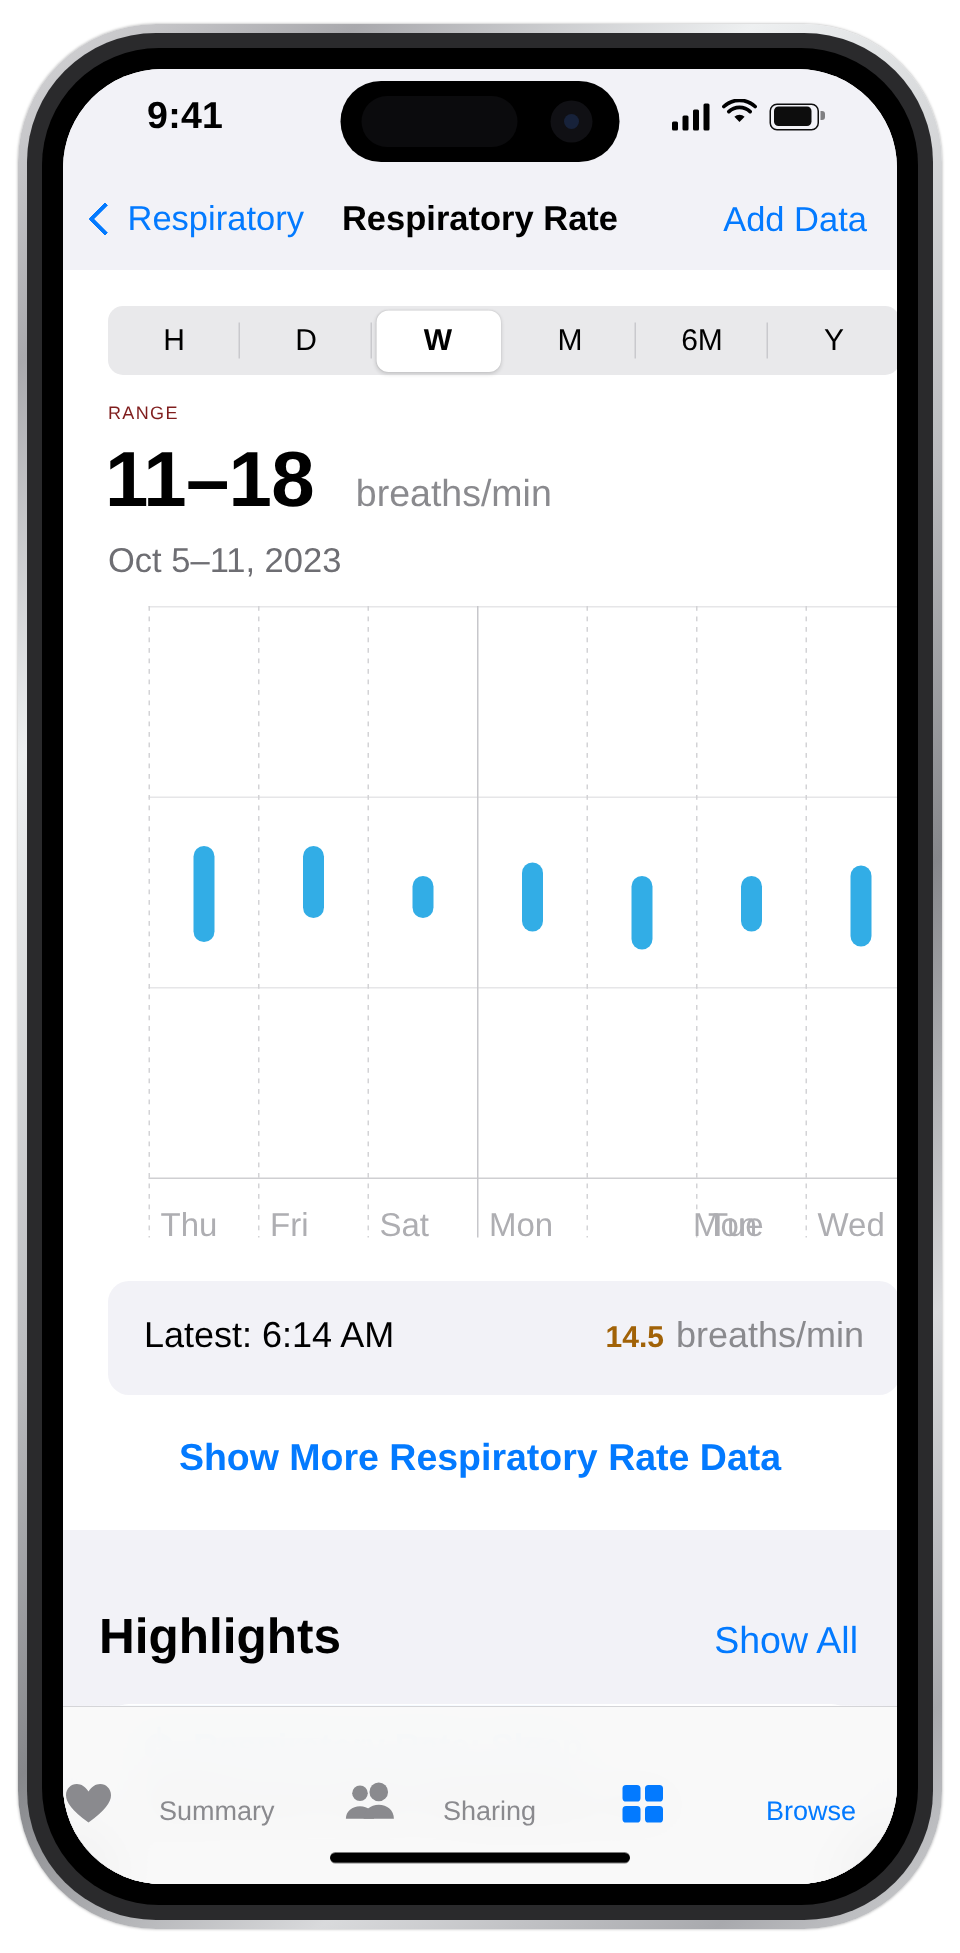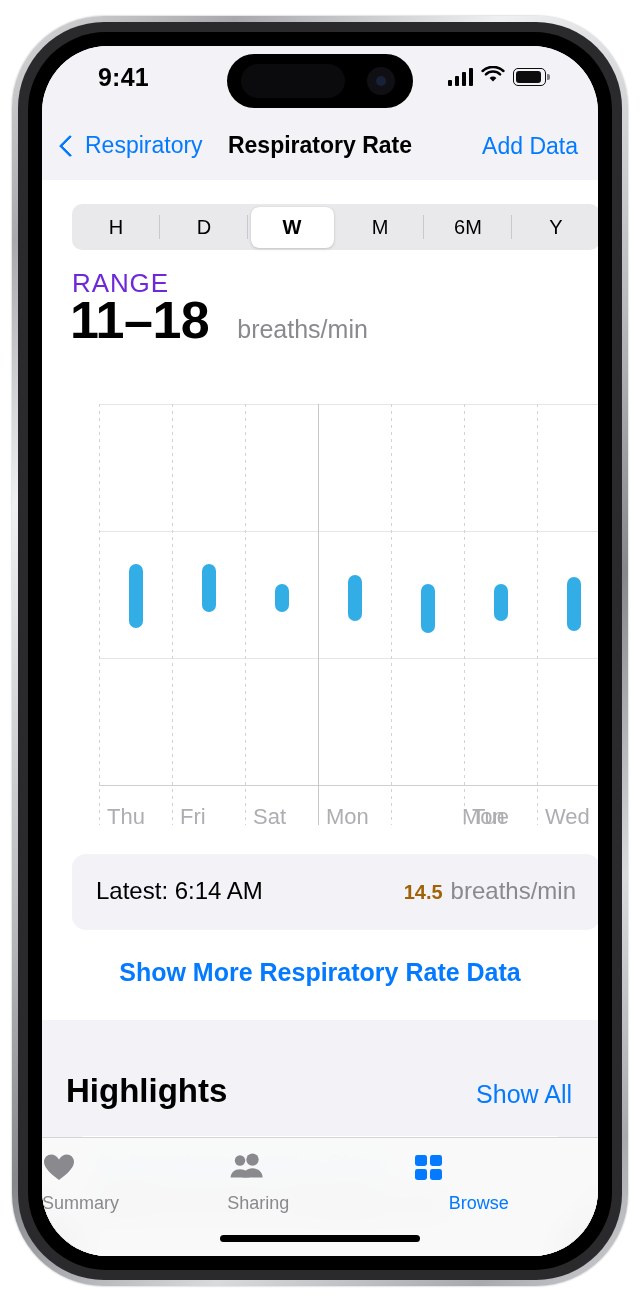--- a/index.html
+++ b/index.html
@@ -50,21 +50,21 @@
   .content{position:absolute;left:0;top:134px;width:100%;bottom:0;background:#fff;}
 
   
   .seg{position:absolute;left:30px;top:24px;width:528px;height:46px;background:#e9e9eb;border-radius:10px;display:flex;align-items:center;}
   .seg-item{flex:1;position:relative;text-align:center;font-size:20px;color:#000;cursor:pointer;line-height:46px;z-index:2;}
   .seg-item .divr{position:absolute;right:0;top:11px;width:1px;height:24px;background:#c9c9cd;}
   .seg-item.active{font-weight:bold;}
   .seg-pill{position:absolute;top:2.5px;height:41px;background:#fff;border-radius:8px;box-shadow:0 1px 3px rgba(0,0,0,.16),0 0 1px rgba(0,0,0,.1);z-index:1;}
 
   
-  .range-label{position:absolute;left:30px;top:88px;font-size:26px;letter-spacing:.9px;color:#6d28d9;}
+  .range-label{position:absolute;left:30px;top:88px;font-size:12px;letter-spacing:.9px;color:#7f1d1d;}
   .range-row{position:absolute;left:28px;top:110px;display:flex;align-items:baseline;gap:28px;}
   .range-value{font-size:52px;font-weight:bold;color:#000;letter-spacing:-.5px;}
   .range-unit{font-size:25px;color:#8a8a8e;}
   .range-date{position:absolute;left:30px;top:180px;font-size:23px;color:#6e6e73;}
 
   
   .chart{position:absolute;left:57px;top:224px;width:508px;height:515px;}
   .grid-h{position:absolute;left:0;right:0;height:1px;background:#e6e6e8;}
   .grid-h.zero{background:#cfcfd2;}
   .col-div{position:absolute;top:0;bottom:0;width:1px;
@@ -88,22 +88,22 @@
   .hl-title{position:absolute;left:24px;top:0;font-size:33px;font-weight:bold;color:#000;}
   .hl-showall{position:absolute;right:26px;top:8px;font-size:25px;color:#037aff;cursor:pointer;}
   .hl-card{position:absolute;left:28px;top:116px;width:500px;height:120px;background:#fff;border-radius:16px;}
   .hl-card-head{position:absolute;left:24px;top:14px;display:flex;align-items:center;gap:9px;}
   .hl-card-label{font-size:23px;font-weight:bold;color:#2196f3;white-space:nowrap;}
   .hl-card-text{position:absolute;left:24px;top:52px;font-size:25px;font-weight:bold;color:#000;white-space:nowrap;}
 
   
   .tabbar{position:absolute;left:0;bottom:0;width:100%;height:118px;background:rgba(249,249,249,.94);
     border-top:1px solid #d5d5d8;backdrop-filter:blur(18px);z-index:4;display:flex;}
-  .tab{flex:1;position:relative;display:flex;flex-direction:column;align-items:flex-start;justify-content:flex-start;
-    padding-top:14px;cursor:pointer;}
+  .tab{flex:1;position:relative;display:flex;flex-direction:row;align-items:center;justify-content:flex-start;
+    padding-top:14px;cursor:pointer;gap:30px;}
   .tab-label{margin-top:7px;font-size:18px;color:#8a8a8e;}
   .tab.active .tab-label{color:#037aff;margin-left:36px;}
   .home-ind{position:absolute;left:50%;transform:translateX(-50%);bottom:14px;width:200px;height:7px;border-radius:4px;background:#000;z-index:8;}
 </style>
 </head>
 <body>
 
 <div class="stage">
   <div class="phone-outer">
     <div class="btn-side btn-silent"></div>
@@ -159,20 +159,21 @@
               <div class="seg-item"><span>M</span><span class="divr"></span></div>
               <div class="seg-item"><span>6M</span><span class="divr"></span></div>
               <div class="seg-item"><span>Y</span></div>
             </div>
 
             <div class="range-label">RANGE</div>
             <div class="range-row">
               <span class="range-value">11–18</span>
               <span class="range-unit">breaths/min</span>
             </div>
+            <div class="range-date">Oct 5–11, 2023</div>
 
             <div class="chart" id="chart">
                 <div class="grid-h zero" style="top: 381px;"></div>
                 <div class="grid-h" style="top: 254px;"></div>
                 <div class="grid-h" style="top: 127px;"></div>
                 <div class="grid-h" style="top: 0px;"></div>
                 <div class="col-div" style="left: 0px; height: 421px;"></div>
                 <div class="col-div" style="left: 73px; height: 421px;"></div>
                 <div class="col-div" style="left: 146px; height: 421px;"></div>
                 <div class="col-div solid" style="left: 219px; height: 421px;"></div>

